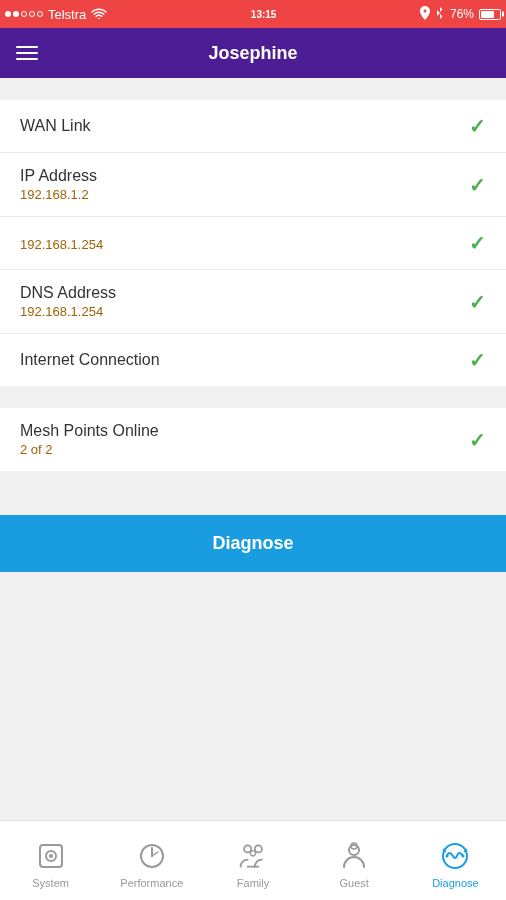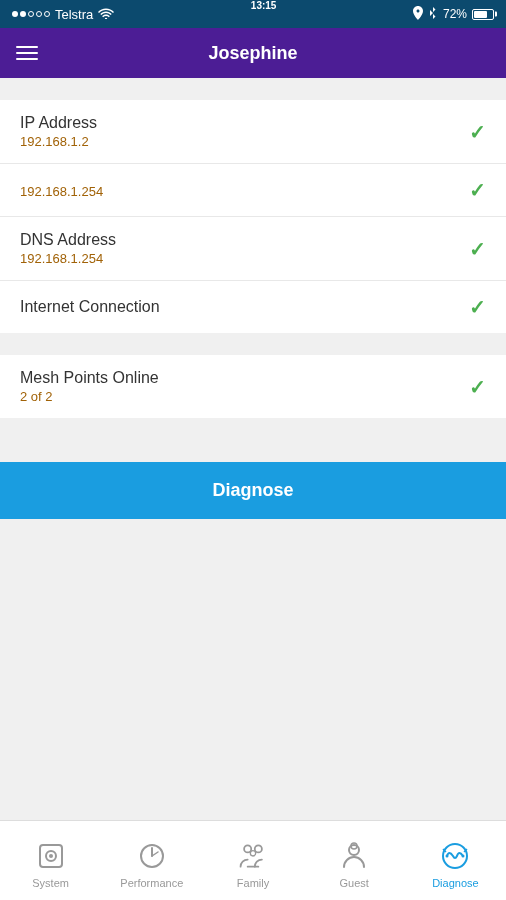--- a/index.html
+++ b/index.html
@@ -7,25 +7,26 @@
     body {
       width: 506px;
       height: 900px;
       font-family: -apple-system, 'Helvetica Neue', Arial, sans-serif;
       background: #f0f0f0;
       overflow: hidden;
     }
 
     
     .status-bar {
-      background: #0c4a6e;
+      background: #ef4444;
       height: 28px;
       display: flex;
+      align-items: center;
       justify-content: space-between;
-      padding: 0 12px;
+      padding: 0 5px;
       color: white;
       font-size: 13px;
       font-weight: 500;
     }
     .status-left {
       display: flex;
       align-items: center;
       gap: 5px;
     }
     .status-dots {
@@ -247,21 +248,21 @@
     <span>
       <svg width="10" height="14" viewBox="0 0 10 14" fill="white">
           <path d="M5 0C2.24 0 0 2.24 0 5c0 3.75 5 9 5 9s5-5.25 5-9c0-2.76-2.24-5-5-5zm0 6.5C4.17 6.5 3.5 5.83 3.5 5S4.17 3.5 5 3.5 6.5 4.17 6.5 5 5.83 6.5 5 6.5z"></path>
         </svg>
     </span>
     <span>
       <svg width="10" height="14" viewBox="0 0 10 14" fill="white">
           <path d="M7.5 3.5L5 1v5l2.5-2.5zm0 7L5 13V8l2.5 2.5zM2 4l3 3-3 3V4z"></path>
         </svg>
     </span>
-    <span>72%</span>
+    <span>76%</span>
     <div class="battery">
       <div class="battery-body">
         <div class="battery-fill"></div>
       </div>
     </div>
   </div>
 </div>
 
 <div class="header">
   <div class="hamburger">
@@ -271,20 +272,26 @@
   </div>
   <span class="header-title">Josephine</span>
 </div>
 
 <div class="content-area">
 
   <div class="section-spacer"></div>
 
   <div class="list-section">
 
+    <div class="list-item">
+      <div class="item-text">
+        <span class="item-label">WAN Link</span>
+      </div>
+      <div class="checkmark"></div>
+    </div>
 
     <div class="list-item">
       <div class="item-text">
         <span class="item-label">IP Address</span>
         <span class="item-sublabel">192.168.1.2</span>
       </div>
       <div class="checkmark"></div>
     </div>
 
     <div class="list-item">

